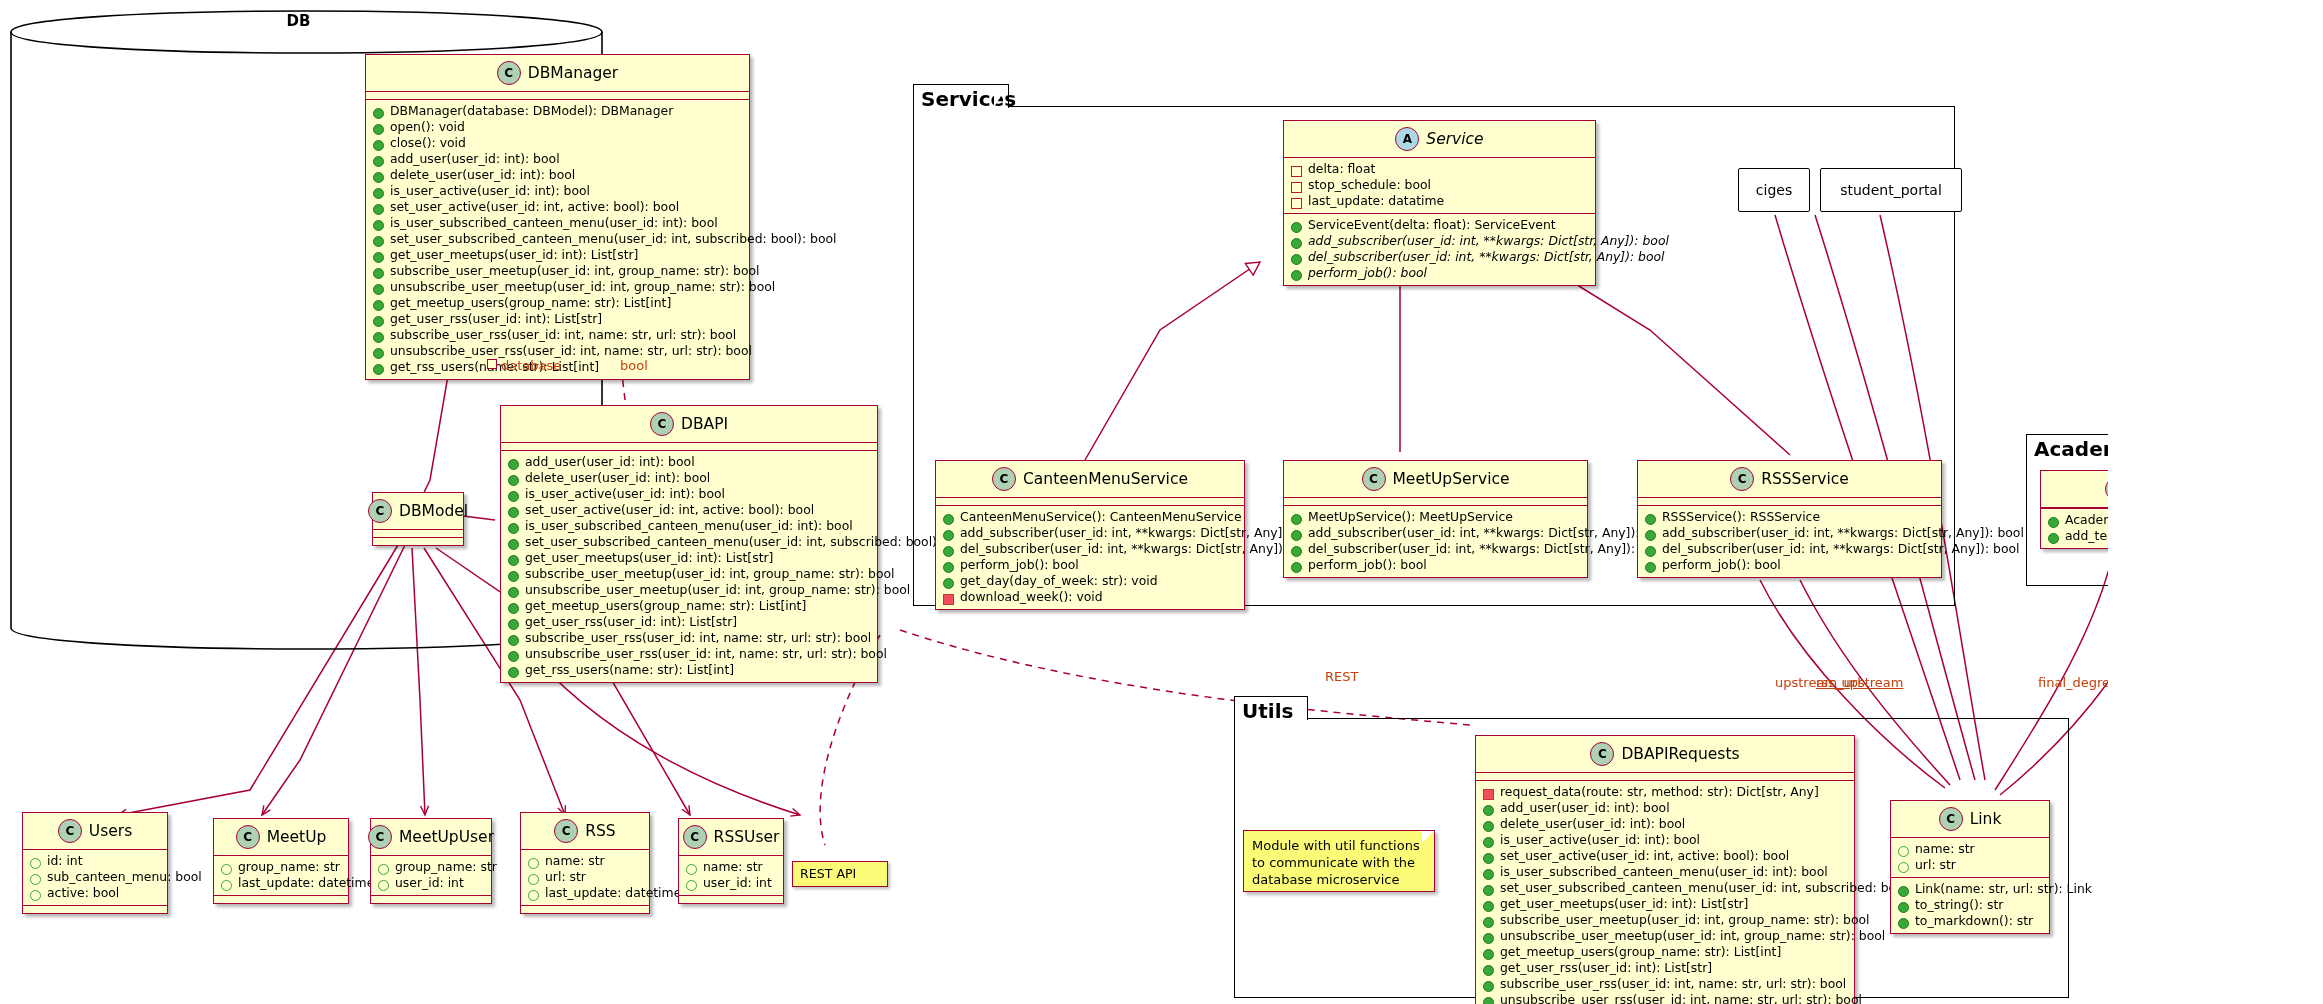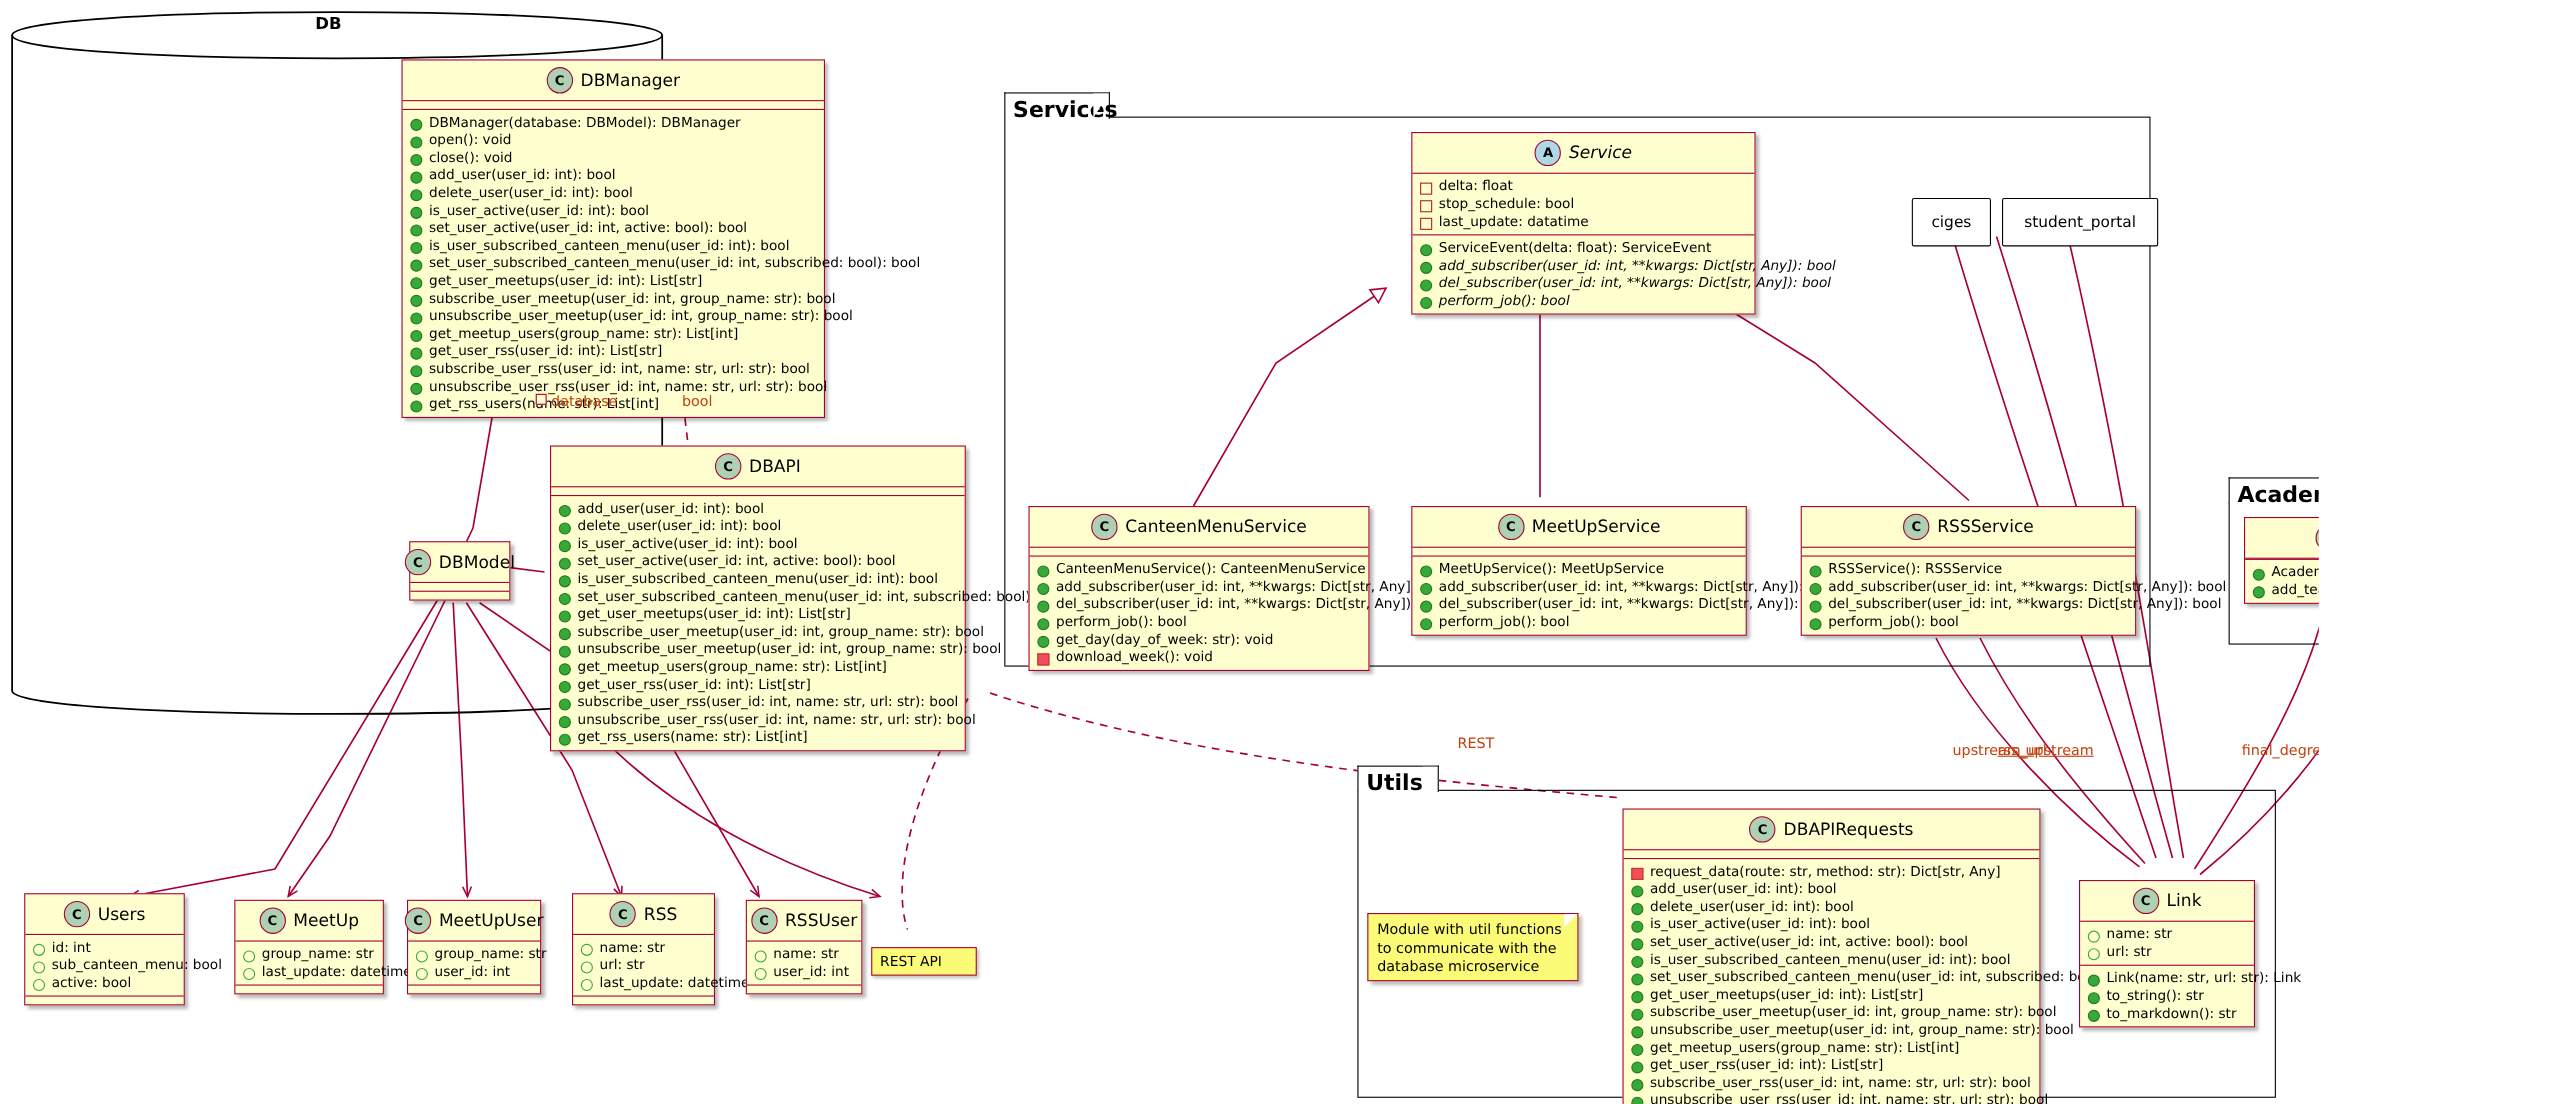--- a/index.html
+++ b/index.html
@@ -38,21 +38,21 @@
   .pkg-tab:after{content:"";position:absolute;right:0;top:0;width:0;height:0;
                  border-left:14px solid #fff;border-bottom:22px solid transparent;}
 
   
   .db-wrap{position:absolute;left:8px;top:8px;width:597px;height:645px;z-index:1;}
   .db-title{position:absolute;left:0;top:12px;width:597px;text-align:center;
             font-size:15px;font-weight:bold;color:#000;z-index:3;}
 
   
   .plain{position:absolute;background:#fff;border:1.4px solid #000;border-radius:2px;
-         display:flex;align-items:center;justify-content:center;font-size:14px;color:#000;z-index:5;margin-top:12px;}
+         display:flex;align-items:center;justify-content:center;font-size:14px;color:#000;z-index:5;}
 
   
   .note{position:absolute;background:#FBFB77;border:1.2px solid #A80036;
         box-shadow:3px 3px 3px rgba(0,0,0,0.25);font-size:13px;line-height:17px;
         color:#000;padding:6px 8px;box-sizing:border-box;z-index:6;}
   .note .fold{position:absolute;right:0;top:0;width:0;height:0;
               border-left:12px solid #fff;border-bottom:12px solid transparent;}
   
   .restnote{position:absolute;background:#FBFB77;border:1.2px solid #A80036;
             box-shadow:2px 2px 3px rgba(0,0,0,0.25);font-size:12.6px;color:#000;

